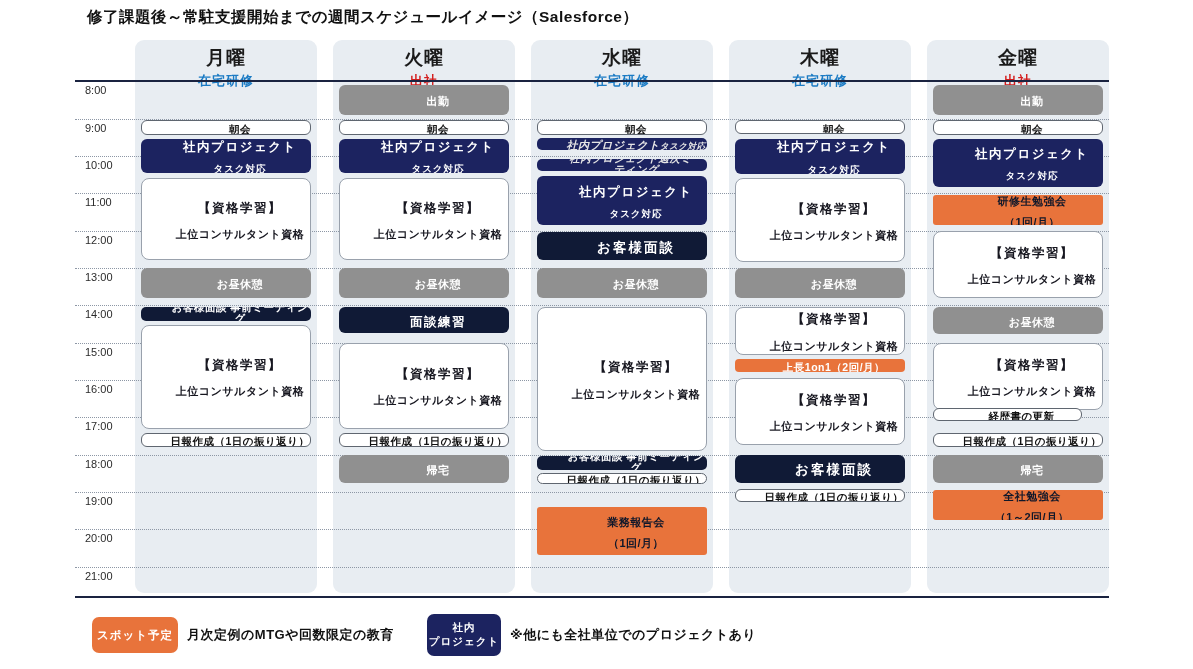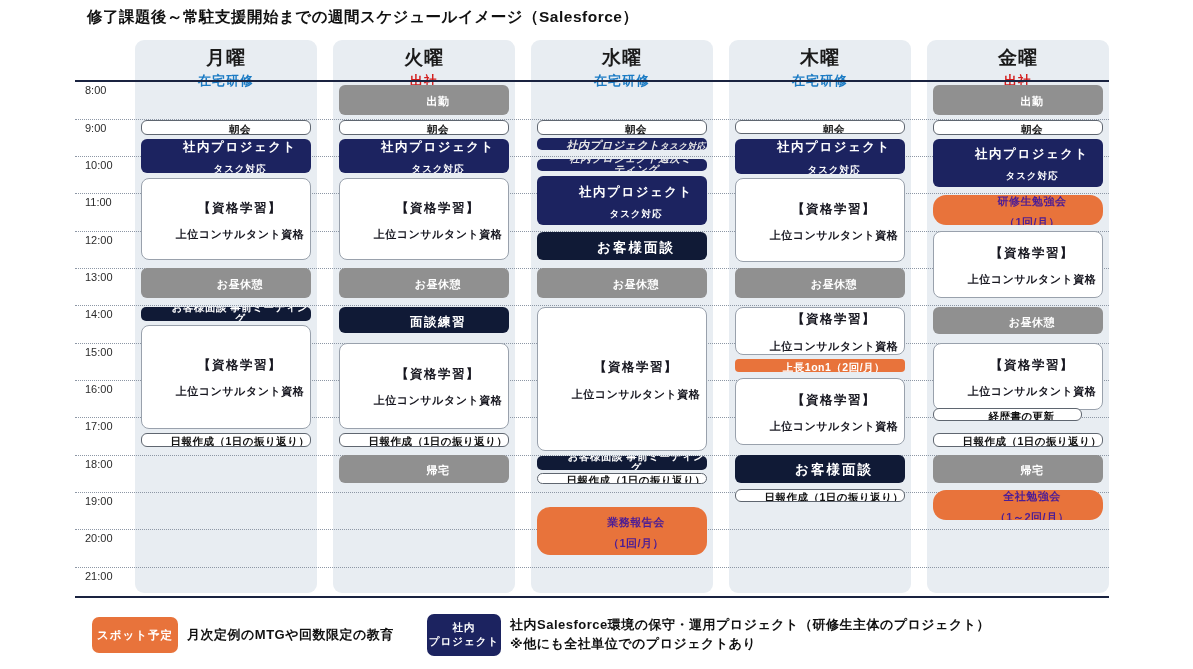--- a/index.html
+++ b/index.html
@@ -20,21 +20,21 @@
   
   .ev{position:absolute;z-index:2;display:flex;flex-direction:column;align-items:center;justify-content:center;text-align:center;box-sizing:border-box;line-height:1.2;overflow:hidden;padding-left:28px;}
   .ev span{font-weight:bold;display:inline-block;}
   .ev-outline{background:#fff;border:1.3px solid #99a1ac;border-radius:8px;color:#16161f;gap:7px;}
   .ev-outline-thin{background:#fff;border:1px solid #5f6670;border-radius:6px;color:#111;}
   .ev-navy{background:var(--navy);border-radius:6px;color:#fff;gap:2px;}
   .ev-navy-thin{background:var(--navy);border-radius:5px;color:#e5e5e5;font-style:italic;}
   .ev-darknavy{background:var(--darknavy);border-radius:6px;color:#fff;}
   .ev-darknavy-thin{background:var(--darknavy);border-radius:5px;color:#fff;}
   .ev-gray{background:var(--gray);border-radius:6px;color:#fff;}
-  .ev-orange{background:var(--orange);border-radius:13px;color:#4c1d95;gap:1px;}
+  .ev-orange{background:var(--orange);border-radius:3px;color:#0f172a;gap:1px;}
   .ev-orange-thin{background:var(--orange);border-radius:4px;color:#fff;}
   .t-xl{font-size:13.5px;letter-spacing:2px;}
   .t-lg{font-size:12.5px;letter-spacing:1.5px;}
   .t-md{font-size:11px;letter-spacing:0.5px;}
   .t-thin{font-size:10.5px;letter-spacing:0.5px;line-height:1;}
   .t-sm{font-size:9.5px;letter-spacing:1px;}
   .t-tiny{font-size:8.5px;letter-spacing:0.5px;}
   
   .legend-item{position:absolute;display:flex;align-items:center;gap:9px;}
   .legend-box{display:flex;flex-direction:column;align-items:center;justify-content:center;color:#fff;border-radius:7px;line-height:1.3;}
@@ -274,18 +274,17 @@
         <div class="legend-text">
           <div>月次定例のMTGや回数限定の教育</div>
         </div>
       </div>
       <div class="legend-item" style="left: 427px; top: 614px;">
         <div class="legend-box navy" style="width: 74px; height: 42px;">
           <span>社内</span>
           <span>プロジェクト</span>
         </div>
         <div class="legend-text">
-          <div>社内Salesforce環境の保守・運用プロジェクト（研修生主体のプロジェクト）</div>
           <div>※他にも全社単位でのプロジェクトあり</div>
         </div>
       </div>
     </div>
 </div>
 
 </body></html>

